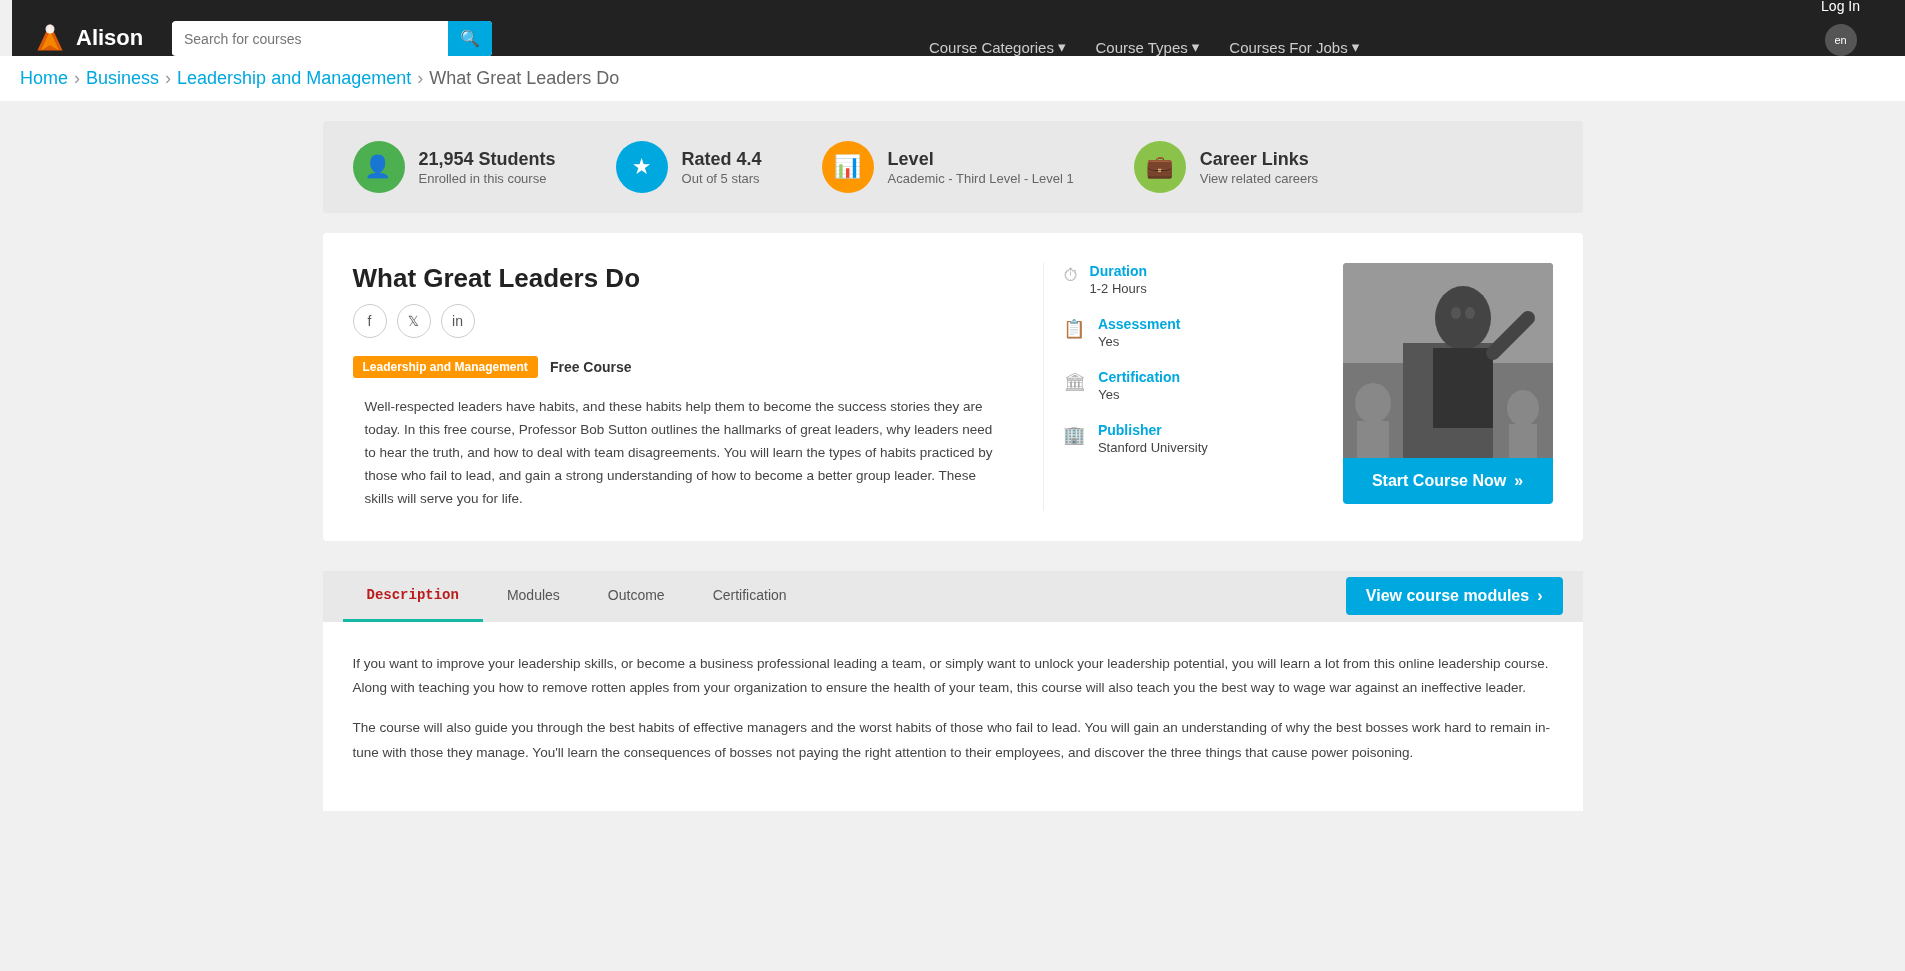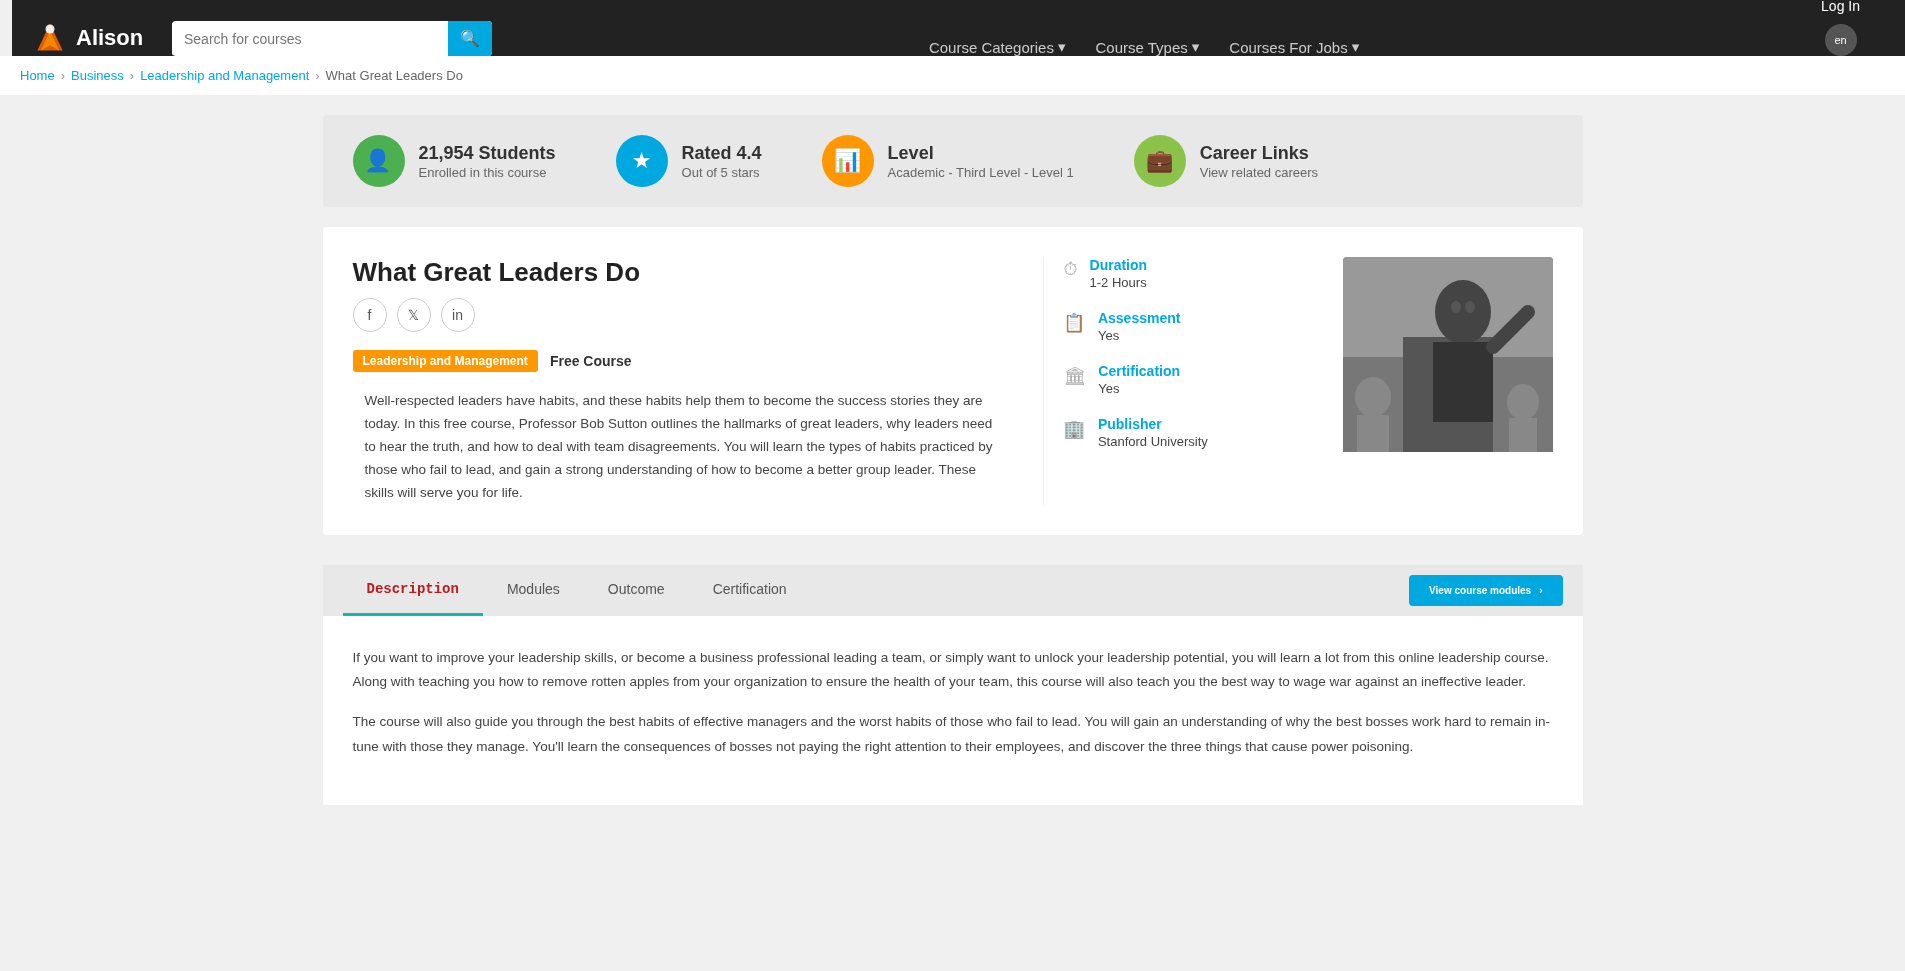--- a/index.html
+++ b/index.html
@@ -101,21 +101,21 @@
       justify-content: center;
       color: white;
       font-size: 11px;
       cursor: pointer;
     }
 
     
     .breadcrumb {
       padding: 12px 20px;
       background: white;
-      font-size: 13px;
+      font-size: 18px;
       color: #666;
       display: flex;
       align-items: center;
       gap: 6px;
     }
     .breadcrumb a { color: #00a8e0; text-decoration: none; }
     .breadcrumb .sep { color: #999; }
 
     
     .stats-bar {
@@ -314,21 +314,21 @@
       border-bottom: 3px solid #14b8a6;
       font-weight: bold;
       font-family: Liberation Mono, monospace;
     }
     .btn-view-modules {
       background: #00a8e0;
       color: white;
       border: none;
       border-radius: 4px;
       padding: 10px 20px;
-      font-size: 10px;
+      font-size: 16px;
       font-weight: bold;
       cursor: pointer;
       margin-left: auto;
       display: flex;
       align-items: center;
       gap: 8px;
     }
     .tab-content {
       padding: 30px 30px;
       background: white;
@@ -497,20 +497,24 @@
 
         <ellipse cx="113" cy="50" rx="5" ry="6" fill="#555"></ellipse>
         <ellipse cx="127" cy="50" rx="5" ry="6" fill="#555"></ellipse>
 
         <ellipse cx="30" cy="140" rx="18" ry="20" fill="#888"></ellipse>
         <rect x="14" y="158" width="32" height="37" fill="#888"></rect>
         <ellipse cx="180" cy="145" rx="16" ry="18" fill="#888"></ellipse>
         <rect x="166" y="161" width="28" height="34" fill="#888"></rect>
       </svg>
     </div>
+    <button class="btn-start-course">
+      <span>Start Course Now</span>
+      <span> »</span>
+    </button>
   </div>
 </div>
 
 <div class="tabs-section">
   <div class="tabs-header">
     <div class="tab-item active">Description</div>
     <div class="tab-item">Modules</div>
     <div class="tab-item">Outcome</div>
     <div class="tab-item">Certification</div>
     <button class="btn-view-modules">

